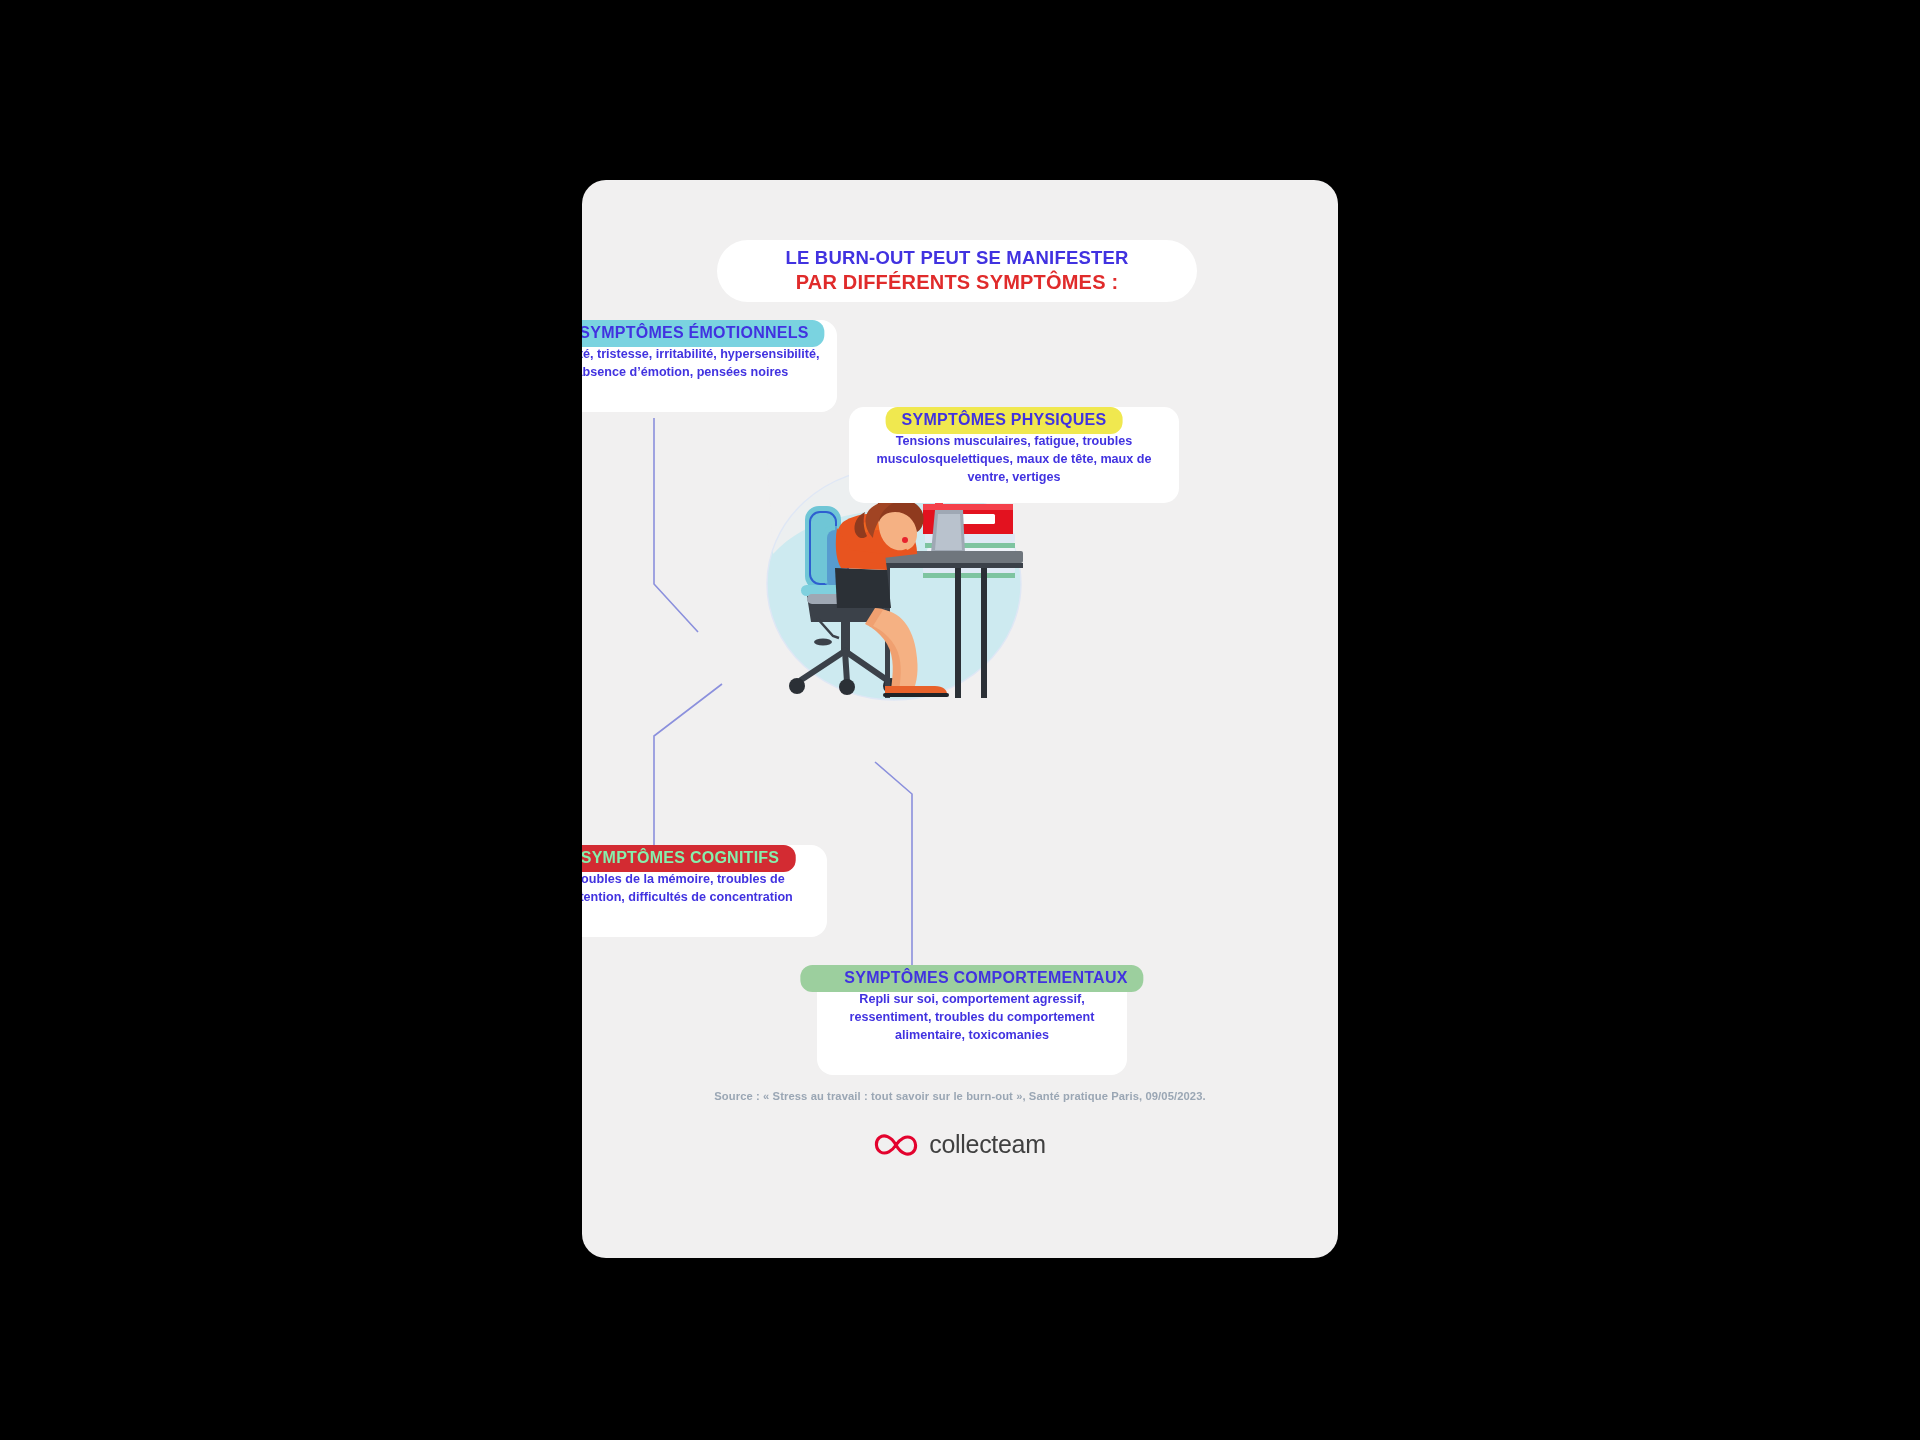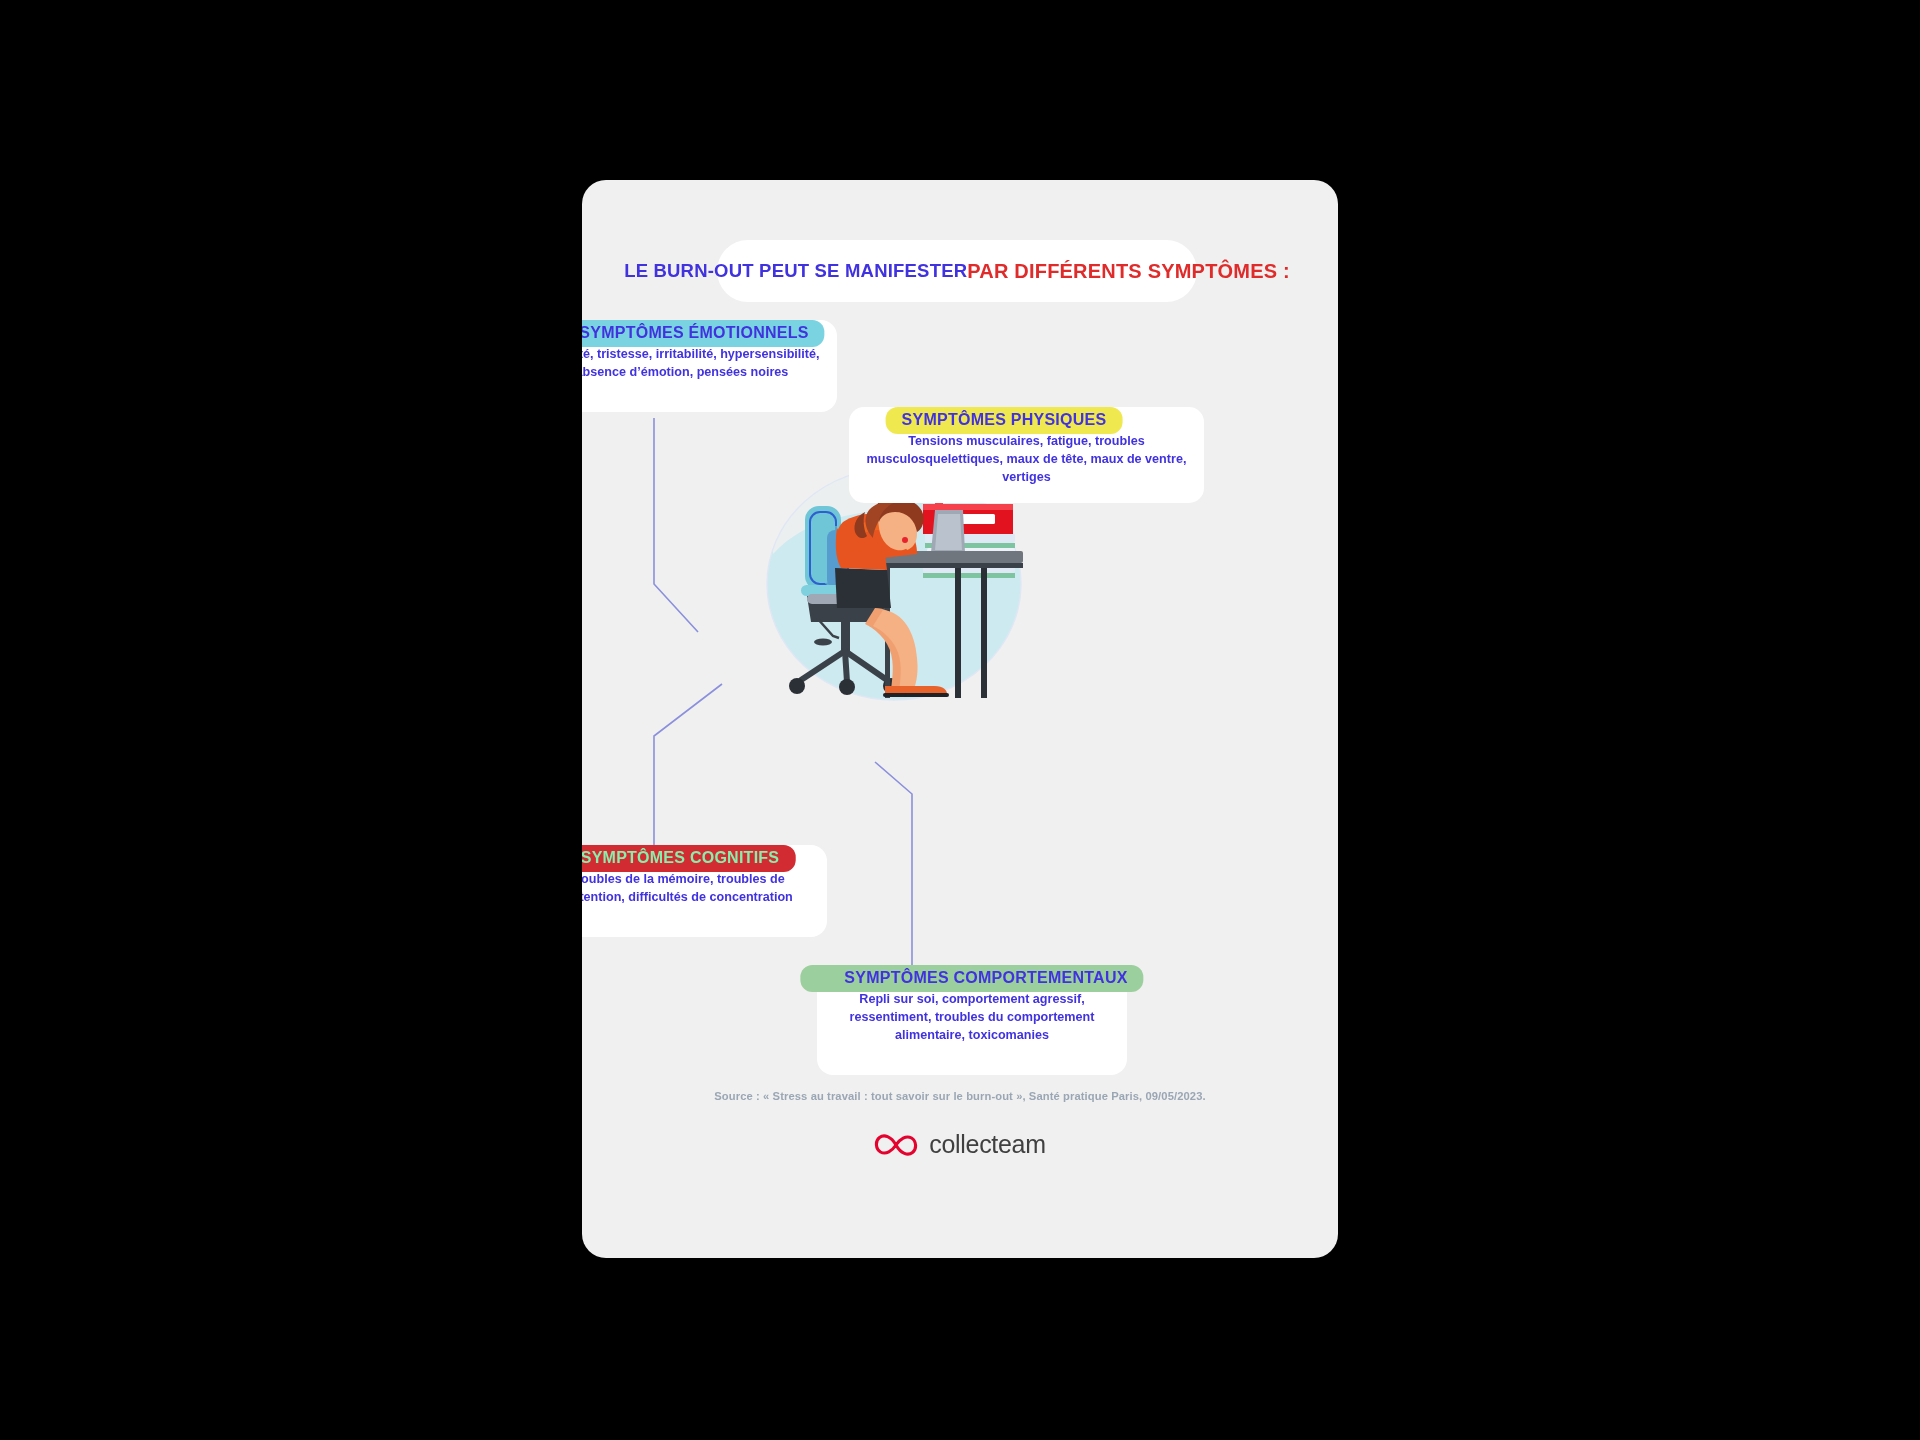--- a/index.html
+++ b/index.html
@@ -32,21 +32,21 @@
   
   #title-panel {
     position: absolute;
     left: 135px;
     top: 60px;
     width: 480px;
     height: 62px;
     background: #ffffff;
     border-radius: 31px;
     display: flex;
-    flex-direction: row;
+    flex-direction: column;
     align-items: center;
     justify-content: center;
     box-sizing: border-box;
   }
   #title-line1 {
     color: #4132e0;
     font-size: 18.5px;
     font-weight: 700;
     letter-spacing: 0.2px;
     line-height: 1.2;
@@ -107,21 +107,21 @@
     white-space: nowrap;
     z-index: 3;
   }
 
   
   #block-emotional { left: -55px;  top: 140px; width: 310px; }
   #block-emotional .sym-body { width: 310px; min-height: 92px; }
   #block-emotional .sym-pill { background: #7ad3e0; color: #4132e0; left: 167px; }
 
   #block-physical  { left: 267px; top: 227px; width: 310px; }
-  #block-physical .sym-body { width: 355px; min-height: 92px; border-radius: 15px; }
+  #block-physical .sym-body { width: 330px; min-height: 92px; border-radius: 15px; }
   #block-physical .sym-pill { background: #f0e84f; color: #4132e0; left: 155px; }
 
   #block-cognitive { left: -55px; top: 665px; width: 300px; }
   #block-cognitive .sym-body { width: 300px; min-height: 92px; }
   #block-cognitive .sym-pill { background: #d32b32; color: #86efac; left: 153px; }
 
   #block-behavioral { left: 235px; top: 785px; width: 310px; }
   #block-behavioral .sym-body { width: 310px; min-height: 110px; }
   #block-behavioral .sym-pill { background: #9ccf9e; color: #4132e0; left: 155px; padding-left: 44px; }
 

